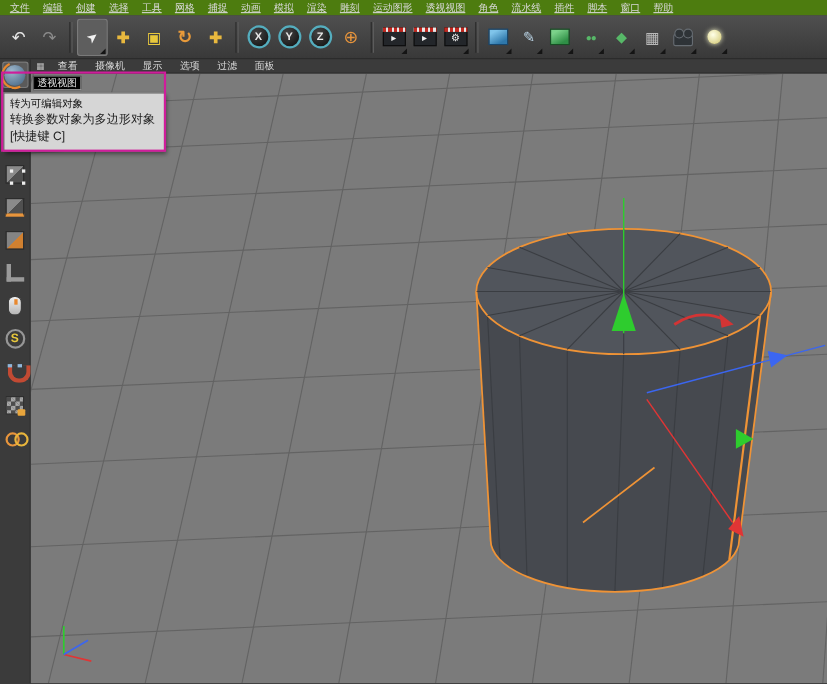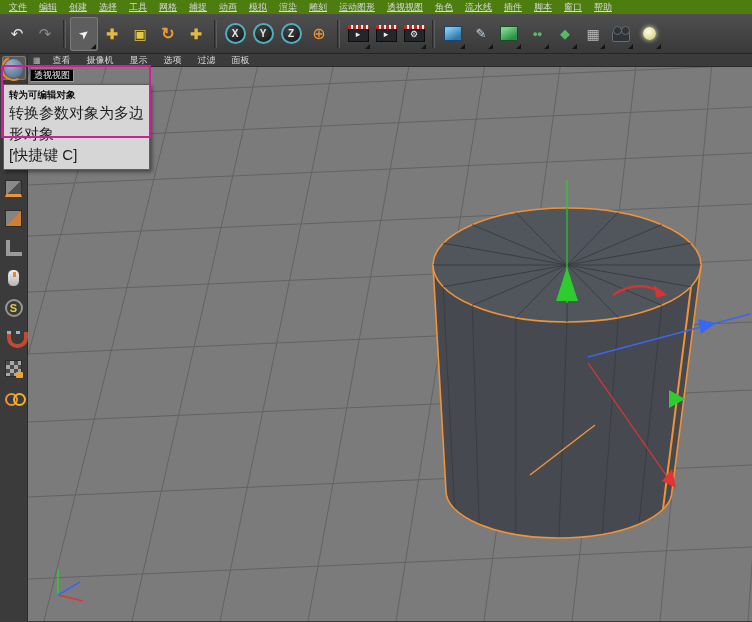--- a/index.html
+++ b/index.html
@@ -68,22 +68,22 @@
   .right-col{flex:1;display:flex;flex-direction:column;min-width:0}
   .vbar{height:13px;background:#3b3b3b;border-bottom:1px solid #2a2a2a;display:flex;align-items:center;gap:0;padding-left:5px}
   .vbar-icon{font-size:8px;color:#bdbdbd;margin-right:4px}
   .vbar-item{font-size:9px;color:#d8d8d8;padding:0 8px;white-space:nowrap;cursor:default}
   .viewport{position:relative;flex:1;background:#7b7b7b;overflow:hidden}
   .viewport svg{display:block;width:100%;height:100%}
   .vp-label{position:absolute;left:2px;top:2px;font-size:9px;line-height:11px;color:#e8e8e8;background:#000000;border:1px solid #4e4e4e;border-right-color:#9b9b9b;border-bottom-color:#9b9b9b;padding:0 3px}
 
   
   .tooltip{position:absolute;left:3px;top:84px;width:147px;background:#d6d6d6;border:1px solid #5f5f5f;box-shadow:2px 2px 4px rgba(0,0,0,.45);padding:4px 5px;z-index:40}
-  .tt-title{font-size:9.5px;font-weight:bold;color:#101010;line-height:1.35}
-  .tt-desc,.tt-short{font-size:15px;color:#1d1d1d;line-height:1.4}
+  .tt-title{font-size:9.5px;font-weight:normal;color:#101010;line-height:1.35}
+  .tt-desc,.tt-short{font-size:11px;color:#1d1d1d;line-height:1.4}
   .magenta{position:absolute;left:1px;top:65px;width:150px;height:73px;border:2px solid #cf1d9b;z-index:50;pointer-events:none}
 </style>
 </head>
 <body>
 
 <div class="app">
   <div class="menubar">
       <span class="menu-item">文件</span>
       <span class="menu-item">编辑</span>
       <span class="menu-item">创建</span>

